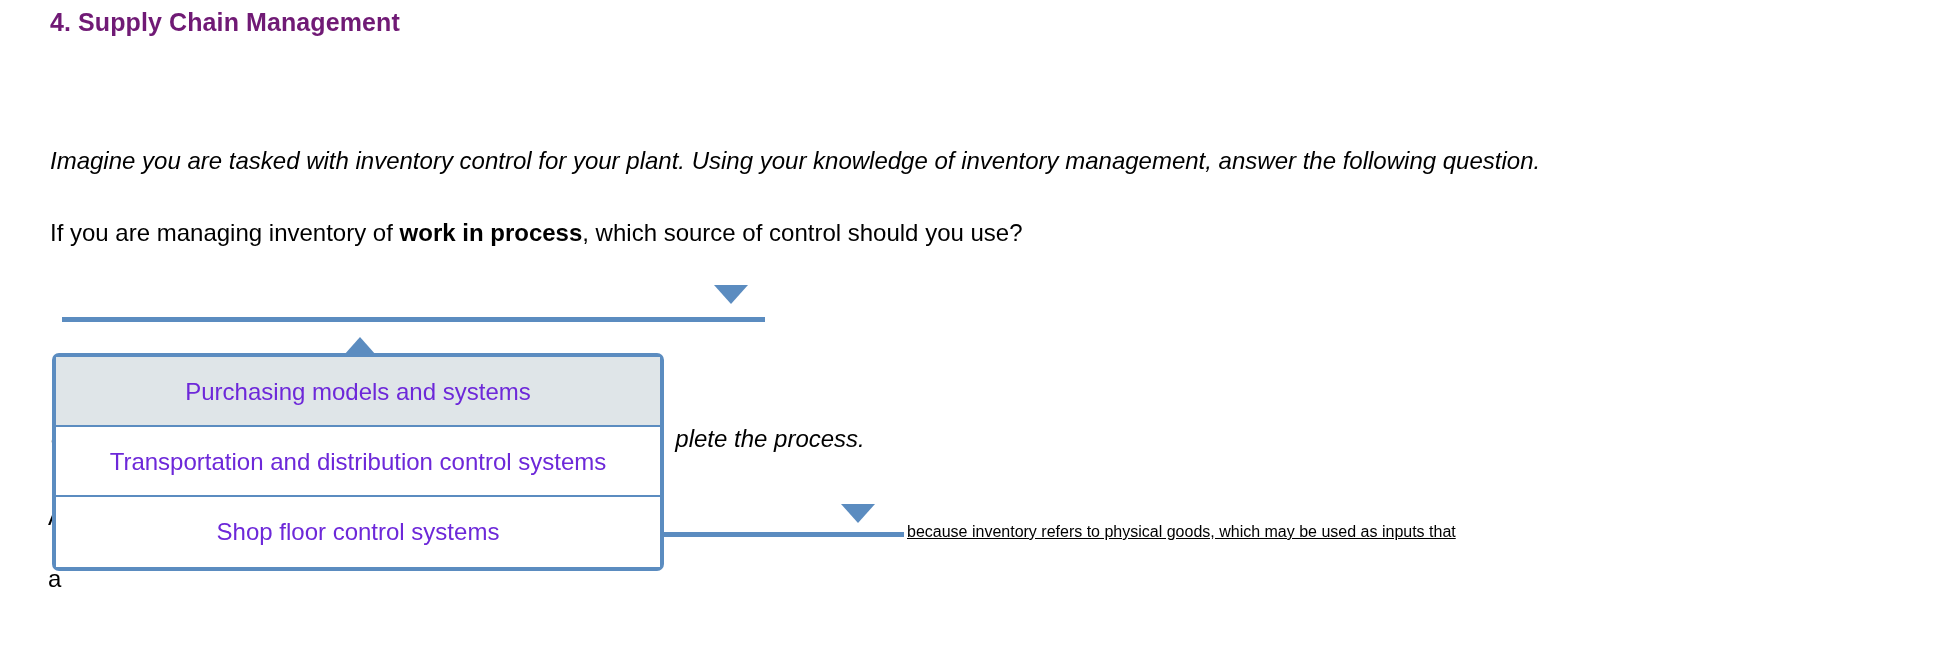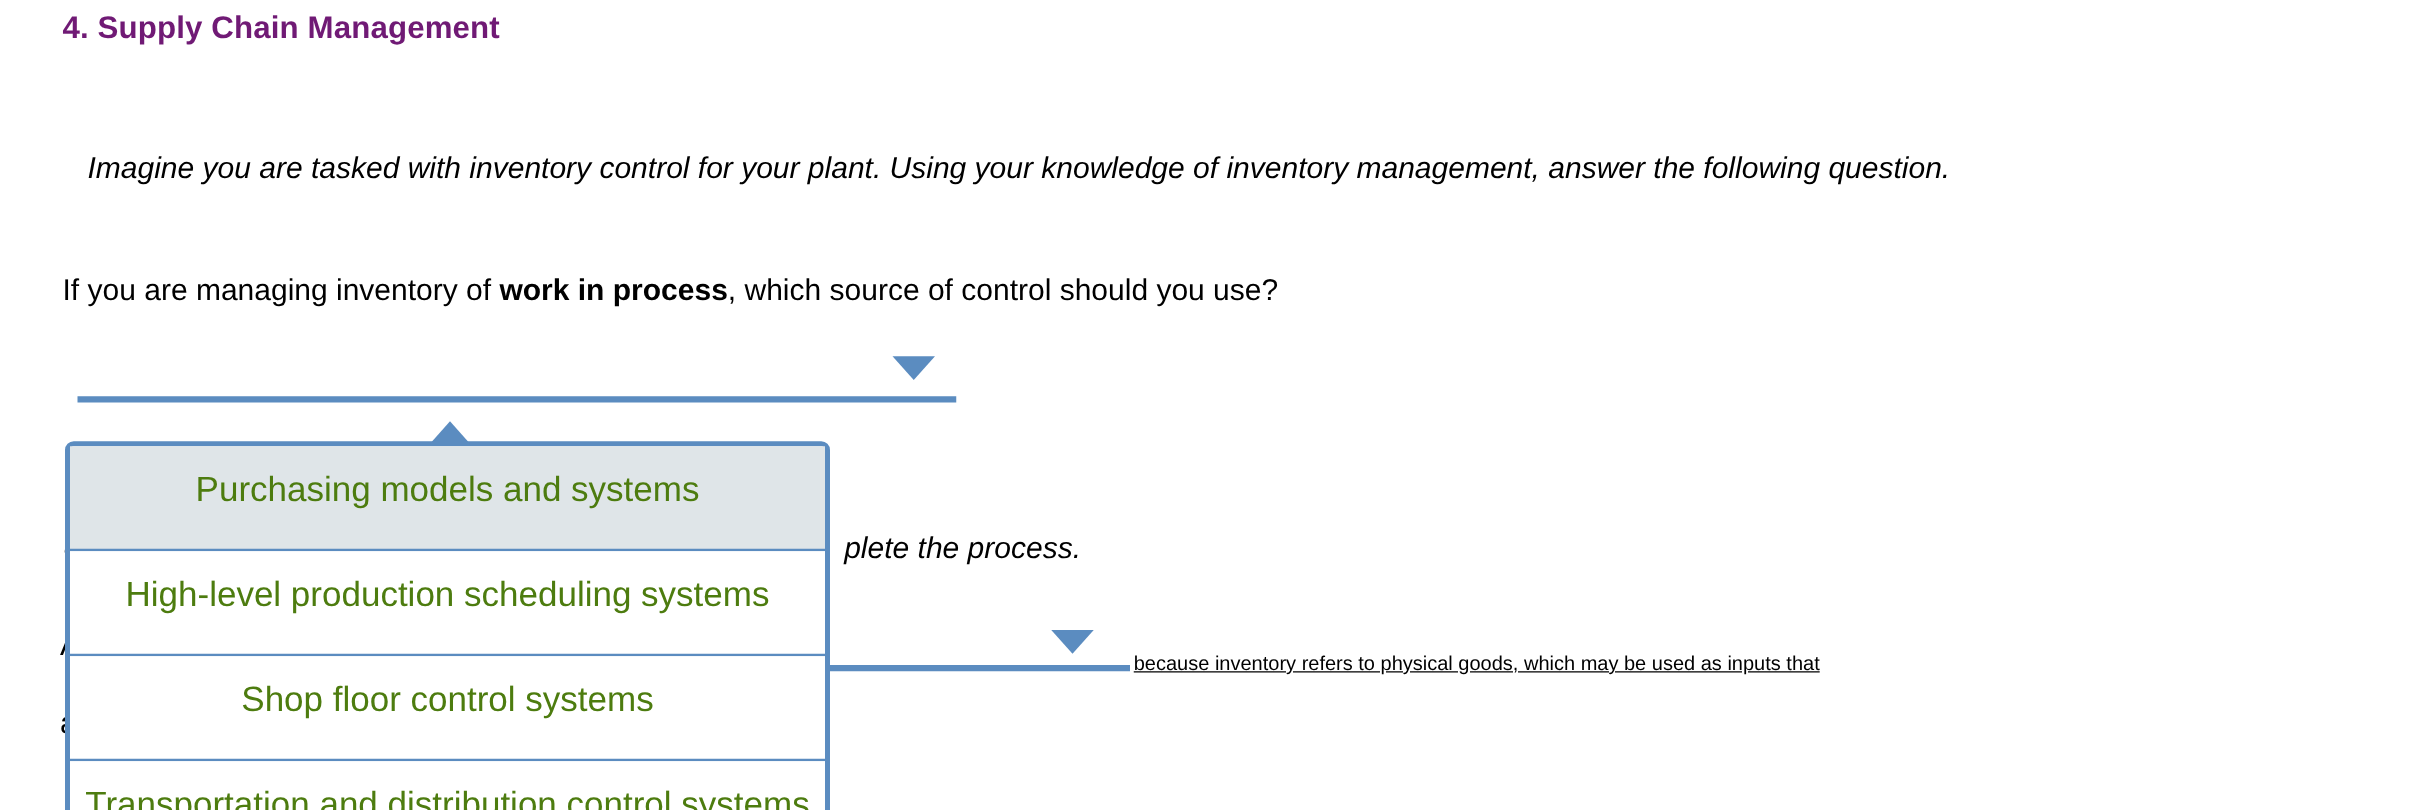--- a/index.html
+++ b/index.html
@@ -32,21 +32,21 @@
   .prompt-line {
     position: absolute;
     left: 50px;
     font-size: 24px;
     line-height: 30px;
     white-space: nowrap;
   }
   .italic { font-style: italic; }
   .bold   { font-weight: bold; }
 
-  #intro-line    { top: 120px; margin-left: 20px; }
+  #intro-line    { top: 146px; }
   #question-line { top: 218px; }
 
   
   #fill-line {
     position: absolute;
     left: 50px;
     top: 424px;
     font-size: 24px;
     line-height: 30px;
     white-space: nowrap;
@@ -136,25 +136,25 @@
     top: 337px;
     width: 0;
     height: 0;
     border-left: 16px solid transparent;
     border-right: 16px solid transparent;
     border-bottom: 18px solid #5b8cc0;
     z-index: 31;
   }
 
   .dd-option {
-    height: 84px;
+    height: 70px;
     line-height: 70px;
     text-align: center;
-    font-size: 28px;
-    color: #4d7c0f;
+    font-size: 24px;
+    color: #6d28d9;
     background: #ffffff;
     border-bottom: 2px solid #5b8cc0;
     box-sizing: border-box;
     white-space: nowrap;
     overflow: hidden;
   }
   .dd-option:last-child { border-bottom: none; }
   .dd-option.selected { background: #dfe5e8; }
 
   
@@ -192,16 +192,15 @@
   <span class="caret"></span>
   <span></span>
 </div>
 
 <div class="answer-tail">because inventory refers to physical goods, which may be used as inputs that</div>
 
 <div id="dropdown-nub"></div>
 
 <div id="dropdown-popup">
   <div class="dd-option selected">Purchasing models and systems</div>
-  <div class="dd-option">High-level production scheduling systems</div>
+  <div class="dd-option">Transportation and distribution control systems</div>
   <div class="dd-option">Shop floor control systems</div>
-  <div class="dd-option">Transportation and distribution control systems</div>
 </div>
 
 </body></html>

